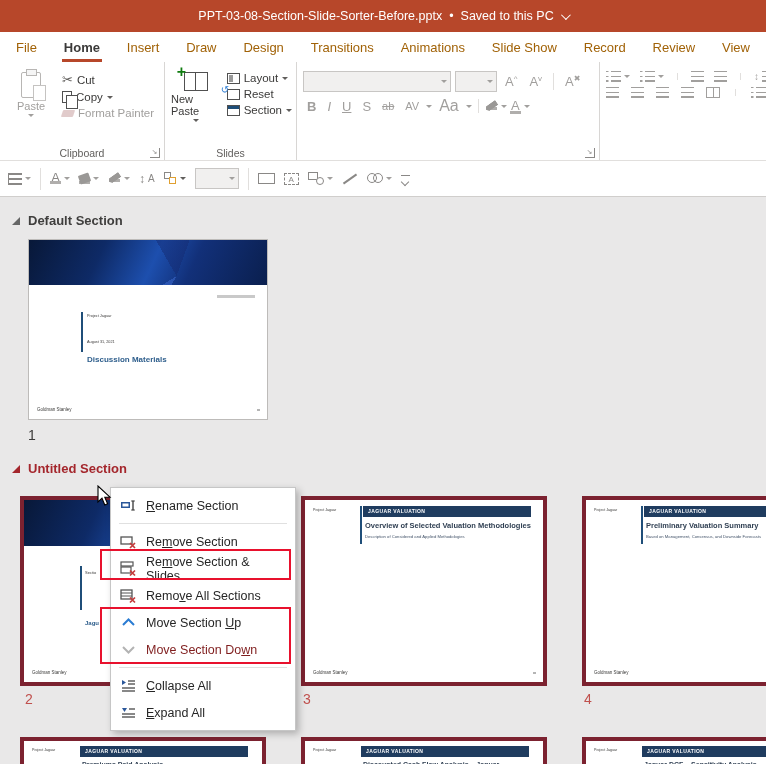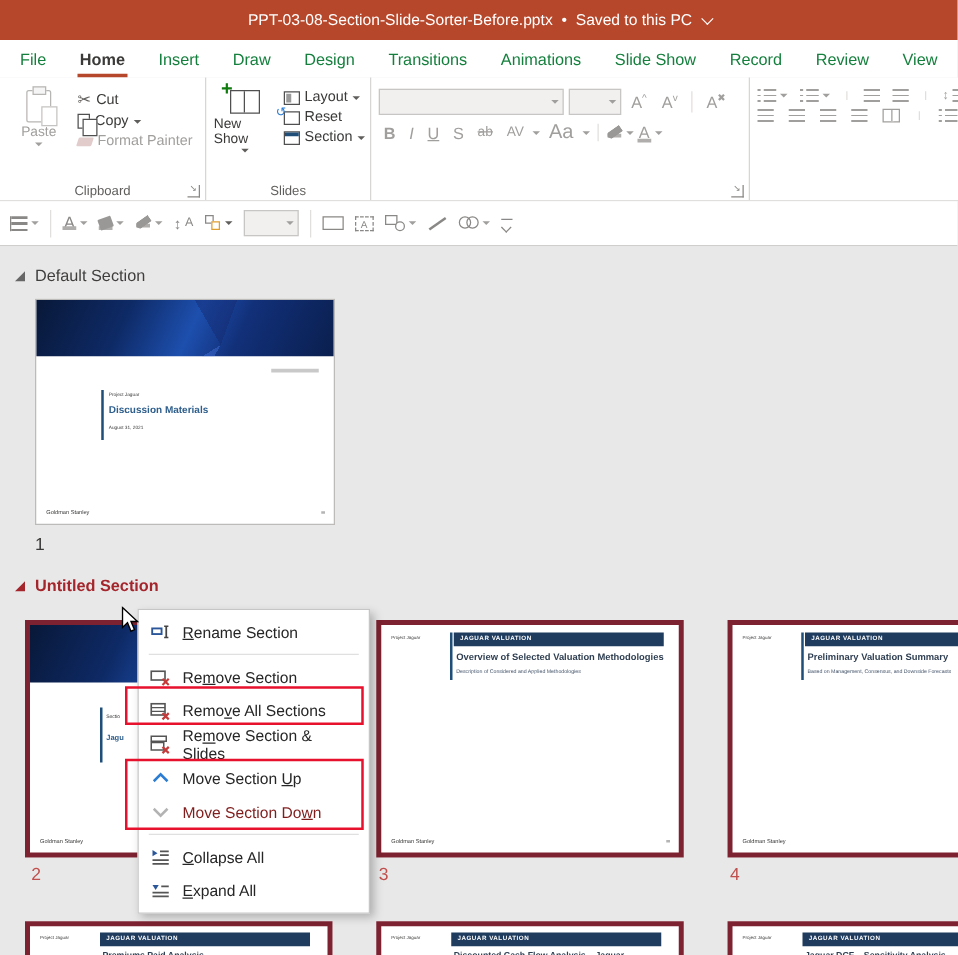--- a/index.html
+++ b/index.html
@@ -7,21 +7,21 @@
 
   
   #titlebar { position:absolute; left:0; top:0; width:766px; height:32px; background:#b7472a;
     display:flex; align-items:center; justify-content:center; gap:7px; color:#fff; font-size:12.5px; }
   .tchev { width:7px; height:7px; border-right:1.6px solid #fff; border-bottom:1.6px solid #fff;
     transform:rotate(45deg) translateY(-2px); }
 
   
   #tabrow { position:absolute; left:0; top:32px; width:766px; height:30px; background:#fff;
     display:flex; align-items:center; padding:0 10px; justify-content:space-between; }
-  .tab { font-size:13px; color:#15803d; padding:5px 6px; position:relative; white-space:nowrap; cursor:default; }
+  .tab { font-size:13px; color:#a16207; padding:5px 6px; position:relative; white-space:nowrap; cursor:default; }
   .tab.active { color:#3b3a39; font-weight:bold; }
   .tab.active::after { content:""; position:absolute; left:4px; right:4px; bottom:-2px; height:3px; background:#b7472a; }
 
   
   #ribbon { position:absolute; left:0; top:62px; width:900px; height:99px; background:#fff;
     display:flex; border-bottom:1px solid #e1dfdd; }
   .rgroup { position:relative; height:100%; border-right:1px solid #d8d6d4; padding:6px 4px 16px 6px;
     display:flex; gap:6px; }
   .glabel { position:absolute; bottom:1px; left:0; right:0; text-align:center; font-size:10.5px; color:#605e5c; }
   .launcher { position:absolute; bottom:2px; right:4px; width:10px; height:10px; border:1px solid #8a8886;
@@ -95,32 +95,32 @@
   .ic-merge i:last-child { left:6px; }
   .ic-chev { width:9px; height:8px; border-top:1.6px solid #8a8886; position:relative; }
   .ic-chev::after { content:""; position:absolute; left:1px; top:3px; width:5px; height:5px; border-right:1.6px solid #8a8886; border-bottom:1.6px solid #8a8886; transform:rotate(45deg); }
 
   
   #content { position:absolute; left:0; top:197px; width:766px; height:567px; background:#e9e8e8; }
   .sechdr { position:absolute; display:flex; align-items:center; gap:8px; font-size:13px; font-weight:bold; }
   .tri { width:0; height:0; border-left:8px solid transparent; border-bottom:8px solid #666; }
   .tri.red { border-bottom-color:#a4262c; }
   .sechdr.red { color:#a4262c; }
-  .sechdr.dark { color:#3f3e3d; font-weight:400; }
+  .sechdr.dark { color:#3f3e3d; font-weight:700; }
 
   .slide { background:#fff; position:absolute; overflow:hidden; }
   .slide.plain { border:1px solid #bdbbb9; }
   .slide.sel { border:4px solid #7c2230; }
   .banner { position:absolute; left:0; top:0; right:0; height:46px;
     background:linear-gradient(115deg,#081838 0%,#0e2a66 30%,#1d4fae 52%,#123079 68%,#0a1f4e 100%); }
   .banner::after { content:""; position:absolute; inset:0;
     background:conic-gradient(from 210deg at 62% 80%, rgba(90,140,255,.30) 0 28deg, transparent 28deg 120deg, rgba(20,40,110,.45) 120deg 170deg, transparent 170deg); }
   .vbar { position:absolute; width:2px; background:#1f4e79; }
   .tinytxt { position:absolute; font-size:4px; color:#3b3a39; }
-  .t-title { position:absolute; font-size:8px; font-weight:bold; color:#2e5e8c; }
+  .t-title { position:absolute; font-size:8px; font-weight:bold; color:#2e5e8c;margin-top:32px; }
   .footer { position:absolute; left:8px; bottom:7px; font-size:4.5px; color:#3b3a39; }
   .pgdot { position:absolute; right:7px; bottom:8px; width:3px; height:2px; background:#b5b5b5; }
   .confbar { position:absolute; width:38px; height:2.5px; background:#c9c9c9; }
   .pill { position:absolute; height:11px; background:#1f3c5f; color:#fff; font-size:5px; font-weight:bold;
     letter-spacing:.4px; line-height:11px; padding:0 5px; }
   .ctitle { position:absolute; font-size:7.5px; font-weight:bold; color:#2f3f52; white-space:nowrap; }
   .csub { position:absolute; font-size:4.2px; color:#44546a; white-space:nowrap; }
   .tblock { position:absolute; border-left:2px solid #1f4e79; }
   .num { position:absolute; font-size:14px; color:#3b3a39; }
   .num.red { color:#c0504d; }
@@ -182,21 +182,21 @@
         <span>Format Painter</span>
       </div>
     </div>
     <div class="glabel">Clipboard</div>
     <div class="launcher">↘</div>
   </div>
 
   <div class="rgroup" style="width:132px">
     <div class="bigbtn en">
       <span class="ic-slide"></span>
-      <span>New Show</span>
+      <span>New Paste</span>
       <span class="dd"></span>
     </div>
     <div class="minicol">
       <div class="mini">
         <span class="ic-sm ic-layout"></span>
         <span>Layout</span>
         <span class="dd"></span>
       </div>
       <div class="mini">
         <span class="ic-sm ic-reset"></span>
@@ -441,37 +441,37 @@
       <svg width="17" height="17" viewBox="0 0 17 17">
           <rect x="1" y="4" width="11" height="7" fill="none" stroke="#555" stroke-width="1.3"></rect>
           <path d="M10 10 L15 15 M15 10 L10 15" stroke="#c43b3b" stroke-width="1.7"></path>
         </svg>
     </span>
     <span>Re<u>m</u>ove Section</span>
   </div>
   <div class="mi">
     <span class="mic">
       <svg width="17" height="17" viewBox="0 0 17 17">
+          <rect x="1" y="2" width="12" height="4" fill="none" stroke="#555" stroke-width="1.2"></rect>
+          <rect x="1" y="7" width="10" height="6" fill="none" stroke="#555" stroke-width="1.2"></rect>
+          <path d="M10 10.5 L15 15.5 M15 10.5 L10 15.5" stroke="#c43b3b" stroke-width="1.7"></path>
+        </svg>
+    </span>
+    <span>Re<u>m</u>ove Section &amp; Slides</span>
+  </div>
+  <div class="mi">
+    <span class="mic">
+      <svg width="17" height="17" viewBox="0 0 17 17">
           <rect x="1" y="3" width="11" height="9" fill="none" stroke="#555" stroke-width="1.3"></rect>
           <line x1="1" y1="6" x2="12" y2="6" stroke="#555" stroke-width="1"></line>
           <line x1="1" y1="9" x2="12" y2="9" stroke="#555" stroke-width="1"></line>
           <path d="M10 10.5 L15 15.5 M15 10.5 L10 15.5" stroke="#c43b3b" stroke-width="1.7"></path>
         </svg>
     </span>
     <span>Remo<u>v</u>e All Sections</span>
-  </div>
-  <div class="mi">
-    <span class="mic">
-      <svg width="17" height="17" viewBox="0 0 17 17">
-          <rect x="1" y="2" width="12" height="4" fill="none" stroke="#555" stroke-width="1.2"></rect>
-          <rect x="1" y="7" width="10" height="6" fill="none" stroke="#555" stroke-width="1.2"></rect>
-          <path d="M10 10.5 L15 15.5 M15 10.5 L10 15.5" stroke="#c43b3b" stroke-width="1.7"></path>
-        </svg>
-    </span>
-    <span>Re<u>m</u>ove Section &amp; Slides</span>
   </div>
   <div class="mi">
     <span class="mic">
       <svg width="17" height="17" viewBox="0 0 17 17">
           <path d="M3 11 L8.5 5.5 L14 11" fill="none" stroke="#2b7cd3" stroke-width="2"></path>
         </svg>
     </span>
     <span>Move Section <u>U</u>p</span>
   </div>
   <div class="mi dis">

